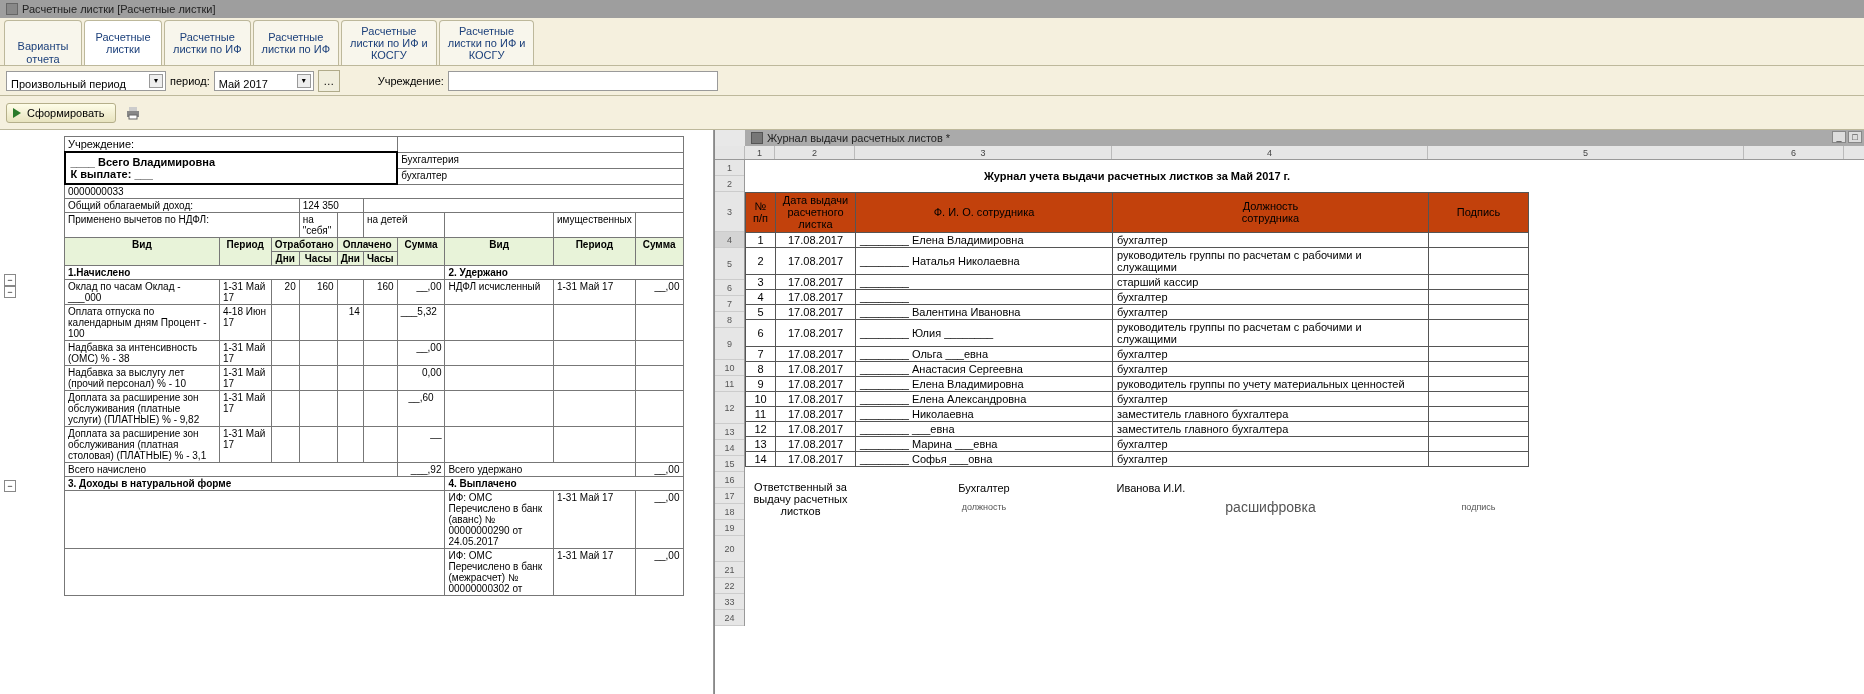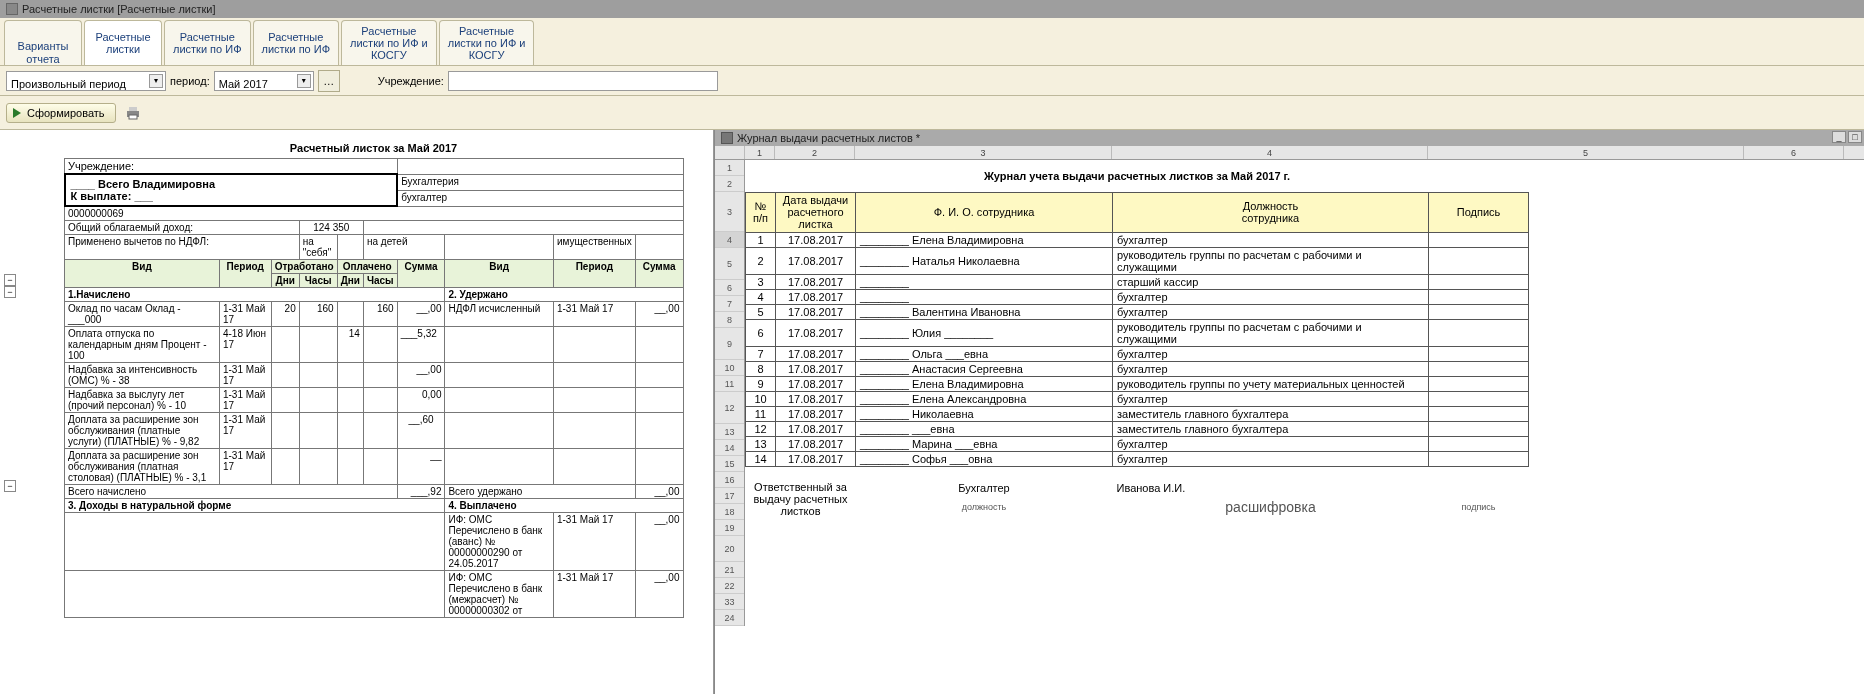--- a/index.html
+++ b/index.html
@@ -20,29 +20,29 @@
 .main-split { display:flex; height:564px; }
 .left { width:714px; background:#fff; position:relative; border-right:1px solid #999;}
 .tc { width:12px; height:12px; border:1px solid #888; background:#fff; text-align:center; line-height:10px; font-size:9px; cursor:pointer;}
 .doc { margin-left:34px; margin-top:6px; }
 .doc-title { text-align:center; font-weight:bold; padding:6px 0 4px 0;}
 table.slip { border-collapse:collapse; width:620px; margin:0 auto;}
 table.slip td, table.slip th { border:1px solid #777; padding:1px 3px; font-size:10px; vertical-align:top;}
 .hdr-green td, .hdr-green th { background:#e8f3d9;}
 .bold { font-weight:bold;}
 .right { flex:1; background:#e8e8e8; border-left:1px solid #888; display:flex; flex-direction:column;}
-.r-title { background:#aaa; color:#222; padding:2px 6px; display:flex; align-items:center; gap:4px; height:16px; position:relative;}
+.r-title { background:#aaa; color:#222; padding:2px 6px; display:flex; align-items:center; gap:4px; height:16px; position:relative;margin-left:30px;}
 .r-title .wbtn { position:absolute; right:2px; top:1px; display:flex; gap:2px;}
 .r-title .wb { width:14px; height:12px; background:#ddd; border:1px solid #888; font-size:9px; text-align:center; line-height:10px; cursor:pointer;}
 .sheet { flex:1; background:#fff; position:relative; overflow:hidden;}
 .colhdr { display:flex; background:#e6e6e6; border-bottom:1px solid #999; height:14px;}
 .colhdr div { border-right:1px solid #bbb; text-align:center; font-size:9px; color:#444; line-height:14px;}
 table.journal { border-collapse:collapse; margin-left:30px; position:absolute; top:14px; left:0;}
 table.journal td, table.journal th { border:1px solid #555; padding:1px 4px; font-size:11px; vertical-align:middle; background:#fff;}
-table.journal th { font-weight:normal; text-align:center; background:#fef9c3;}
+table.journal th { font-weight:normal; text-align:center; background:#c2410c;}
 .j-title { font-size:18px; font-weight:bold; text-align:center; border:none !important; background:#fff;}
 .rownums { position:absolute; left:0; top:14px; width:30px; background:#e6e6e6; border-right:1px solid #999;}
 .rownums div { height:16px; border-bottom:1px solid #ccc; text-align:center; font-size:9px; color:#555; line-height:16px;}
 .rownums .tall { height:40px; line-height:40px;}
 .sel { background:#d4d4d4 !important;}
 .plain { border:none !important; }
 .tc-wrap { position:absolute; left:4px;}
 </style>
 </head>
 <body>
@@ -116,43 +116,42 @@
 <div class="main-split">
   <div class="left">
     <div class="tc-wrap" style="top:144px">
       <div class="tc">−</div>
       <div class="tc">−</div>
     </div>
     <div class="tc-wrap" style="top:350px">
       <div class="tc">−</div>
     </div>
     <div class="doc">
-      <div class="doc-title">Расчетный листок за Май 2017</div>
       <table class="slip">
         <tbody>
             <tr>
               <td colspan="6"><span>Учреждение:</span> <span></span></td>
               <td colspan="4"></td>
             </tr>
         <tr>
               <td colspan="6" rowspan="2" class="bold" style="border-right:2px solid #000;border-left:2px solid #000;border-top:2px solid #000;border-bottom:2px solid #000;padding:3px 5px">
                 <div>____ Всего Владимировна</div>
                 <div><span>К выплате:</span> <span>___</span></div>
               </td>
               <td colspan="4">Бухгалтерия</td>
             </tr>
         <tr>
               <td colspan="4">бухгалтер</td>
             </tr>
         <tr>
-              <td colspan="10">0000000069</td>
+              <td colspan="10">0000000033</td>
             </tr>
         <tr>
               <td colspan="3">Общий облагаемый доход:</td>
-              <td colspan="2" style="text-align:center">124 350</td>
+              <td colspan="2" style="text-align:left">124 350</td>
               <td colspan="5"></td>
             </tr>
         <tr>
               <td colspan="3">Применено вычетов по НДФЛ:</td>
               <td>на "себя"</td>
               <td></td>
               <td colspan="2">на детей</td>
               <td></td>
               <td>имущественных</td>
               <td></td>

